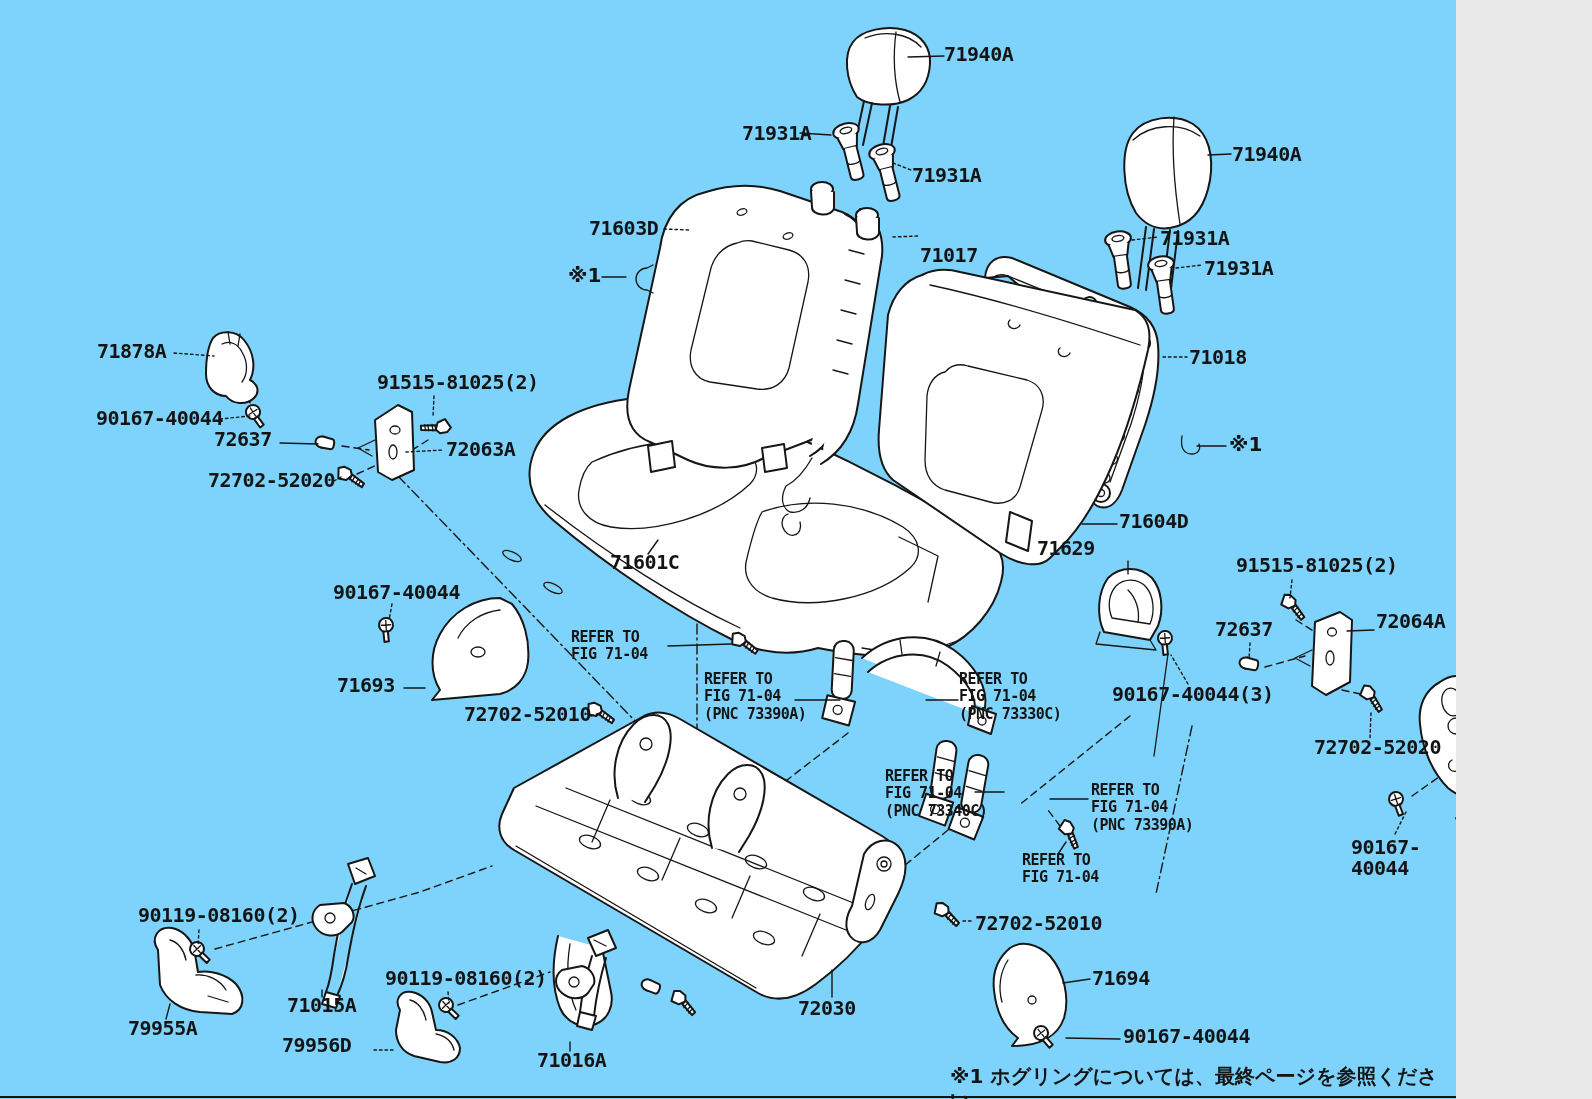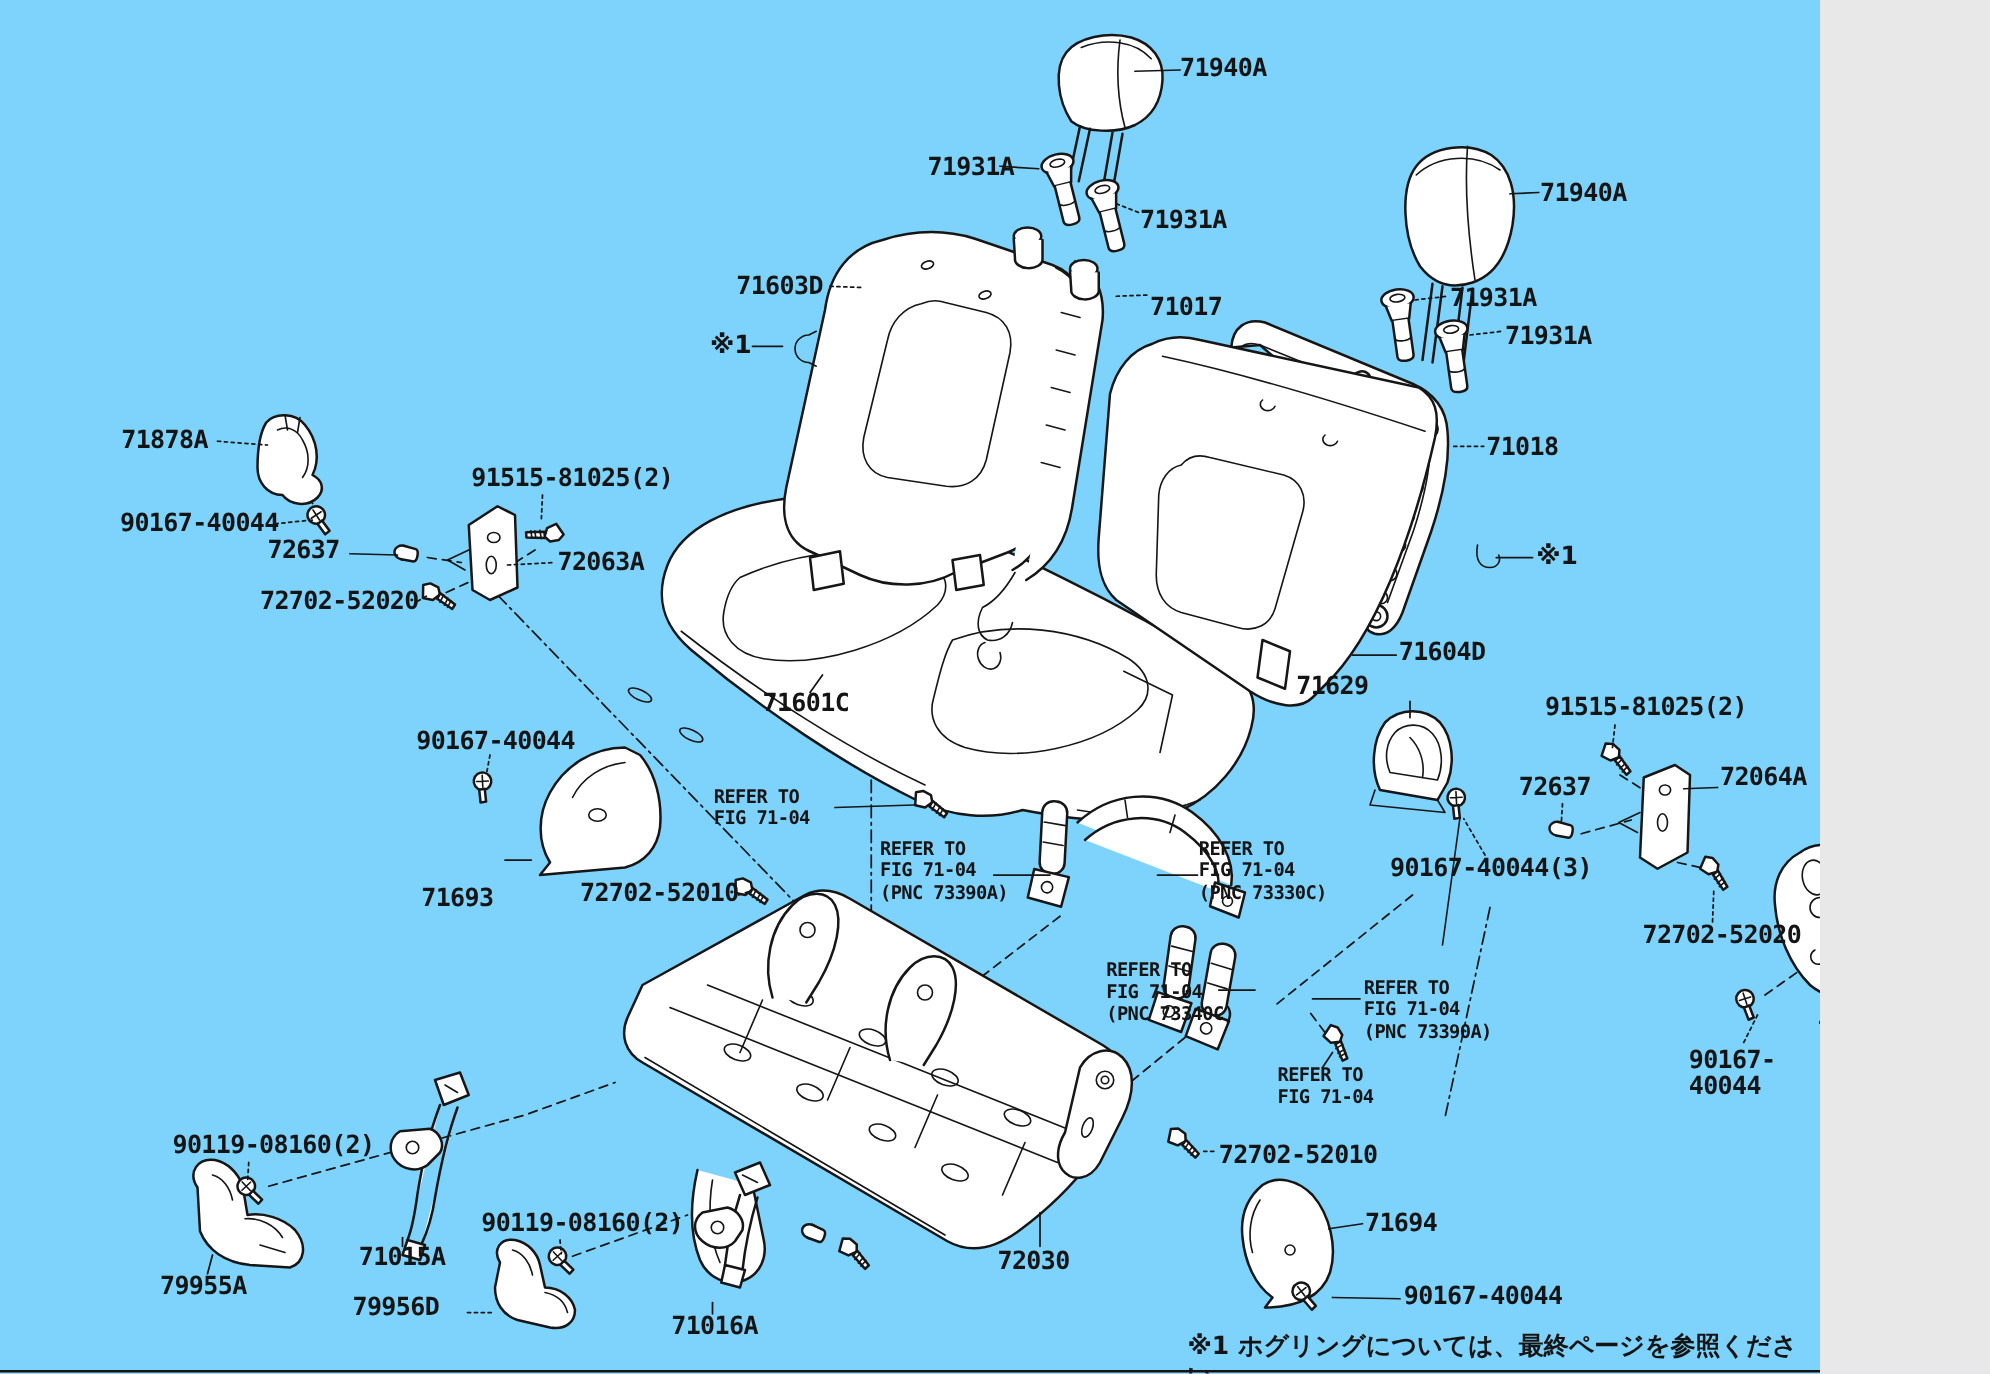--- a/index.html
+++ b/index.html
@@ -367,36 +367,36 @@
       <path class="lead" d="M 1063,983 L 1090,979"></path>
       <path class="lead" d="M 1066,1038 L 1120,1039"></path>
     </g>
   </g>
 </svg>
 
 <div class="pn" style="left:944px;top:44px">71940A</div>
 <div class="pn" style="left:742px;top:123px">71931A</div>
 <div class="pn" style="left:912px;top:165px">71931A</div>
 <div class="pn" style="left:589px;top:218px">71603D</div>
-<div class="pn" style="left:920px;top:235px">71017</div>
+<div class="pn" style="left:920px;top:245px">71017</div>
 <div class="sym" style="left:568px;top:265px">※1</div>
 <div class="pn" style="left:1232px;top:144px">71940A</div>
 <div class="pn" style="left:1160px;top:228px">71931A</div>
 <div class="pn" style="left:1204px;top:258px">71931A</div>
 <div class="pn" style="left:1189px;top:347px">71018</div>
 <div class="sym" style="left:1229px;top:434px">※1</div>
 <div class="pn" style="left:97px;top:341px">71878A</div>
 <div class="pn" style="left:96px;top:408px">90167-40044</div>
 <div class="pn" style="left:214px;top:429px">72637</div>
 <div class="pn" style="left:377px;top:372px">91515-81025(2)</div>
 <div class="pn" style="left:446px;top:439px">72063A</div>
 <div class="pn" style="left:208px;top:470px">72702-52020</div>
 <div class="pn" style="left:610px;top:552px">71601C</div>
 <div class="pn" style="left:333px;top:582px">90167-40044</div>
-<div class="pn" style="left:337px;top:708px">71693</div>
+<div class="pn" style="left:337px;top:675px">71693</div>
 <div class="pn" style="left:464px;top:704px">72702-52010</div>
 <div class="rf" style="left:571px;top:629px">REFER TO
 FIG 71-04</div>
 <div class="rf" style="left:704px;top:671px">REFER TO
 FIG 71-04
 (PNC 73390A)</div>
 <div class="rf" style="left:959px;top:671px">REFER TO
 FIG 71-04
 (PNC 73330C)</div>
 <div class="pn" style="left:1119px;top:511px">71604D</div>

